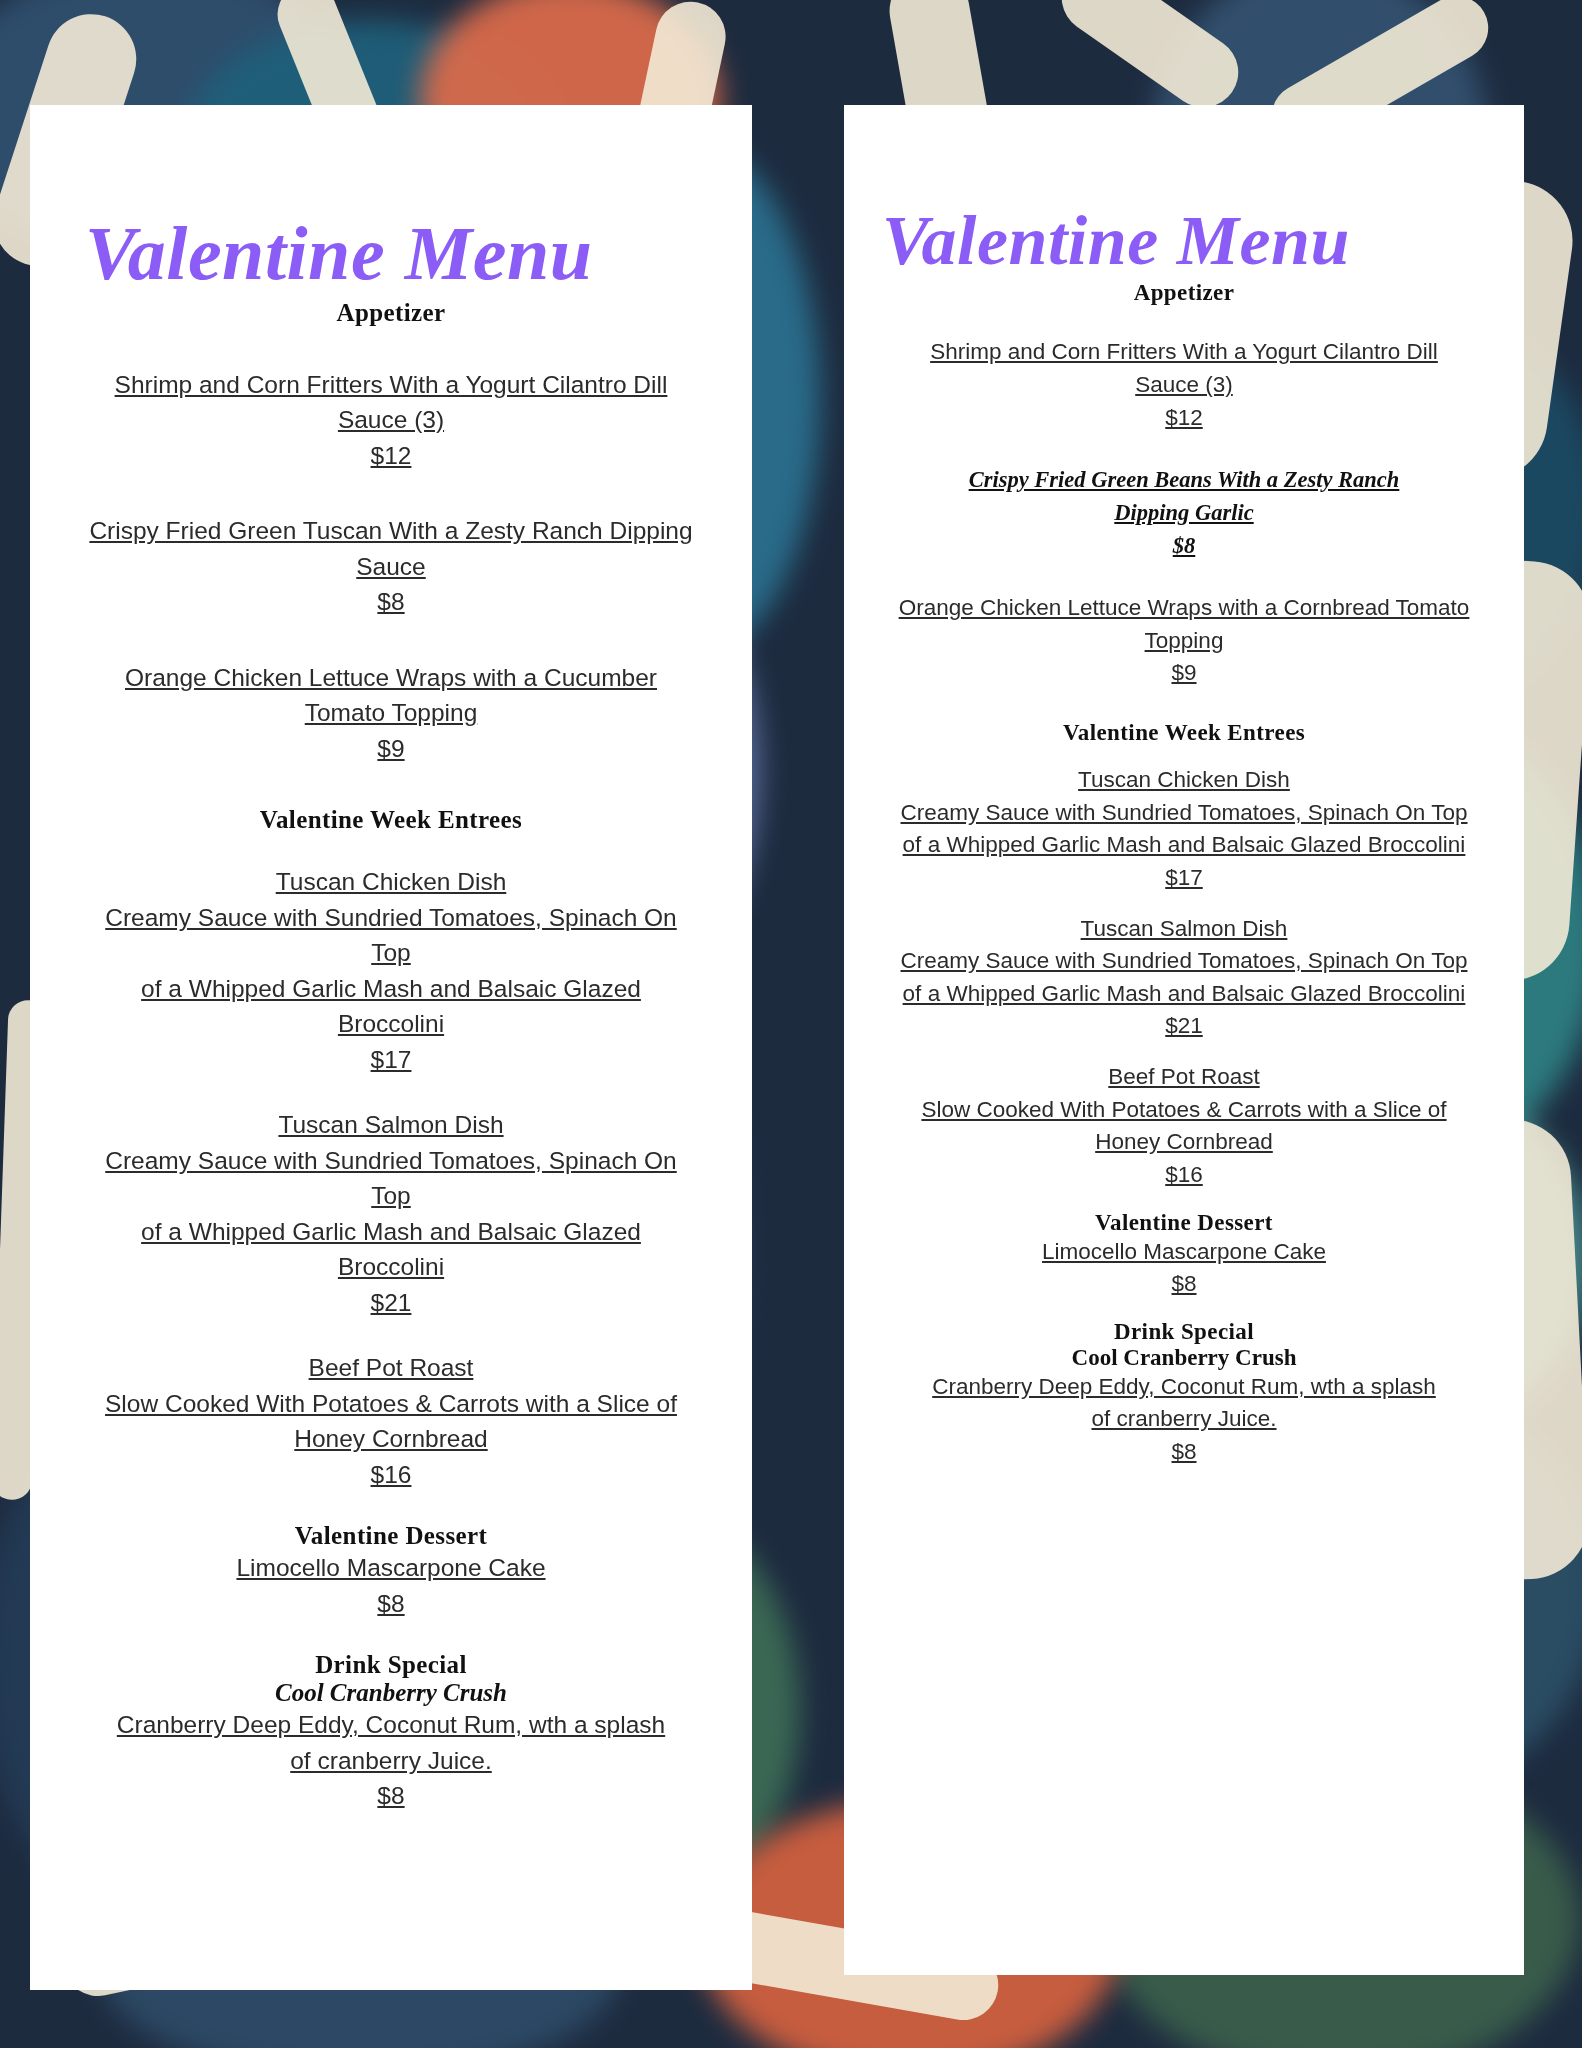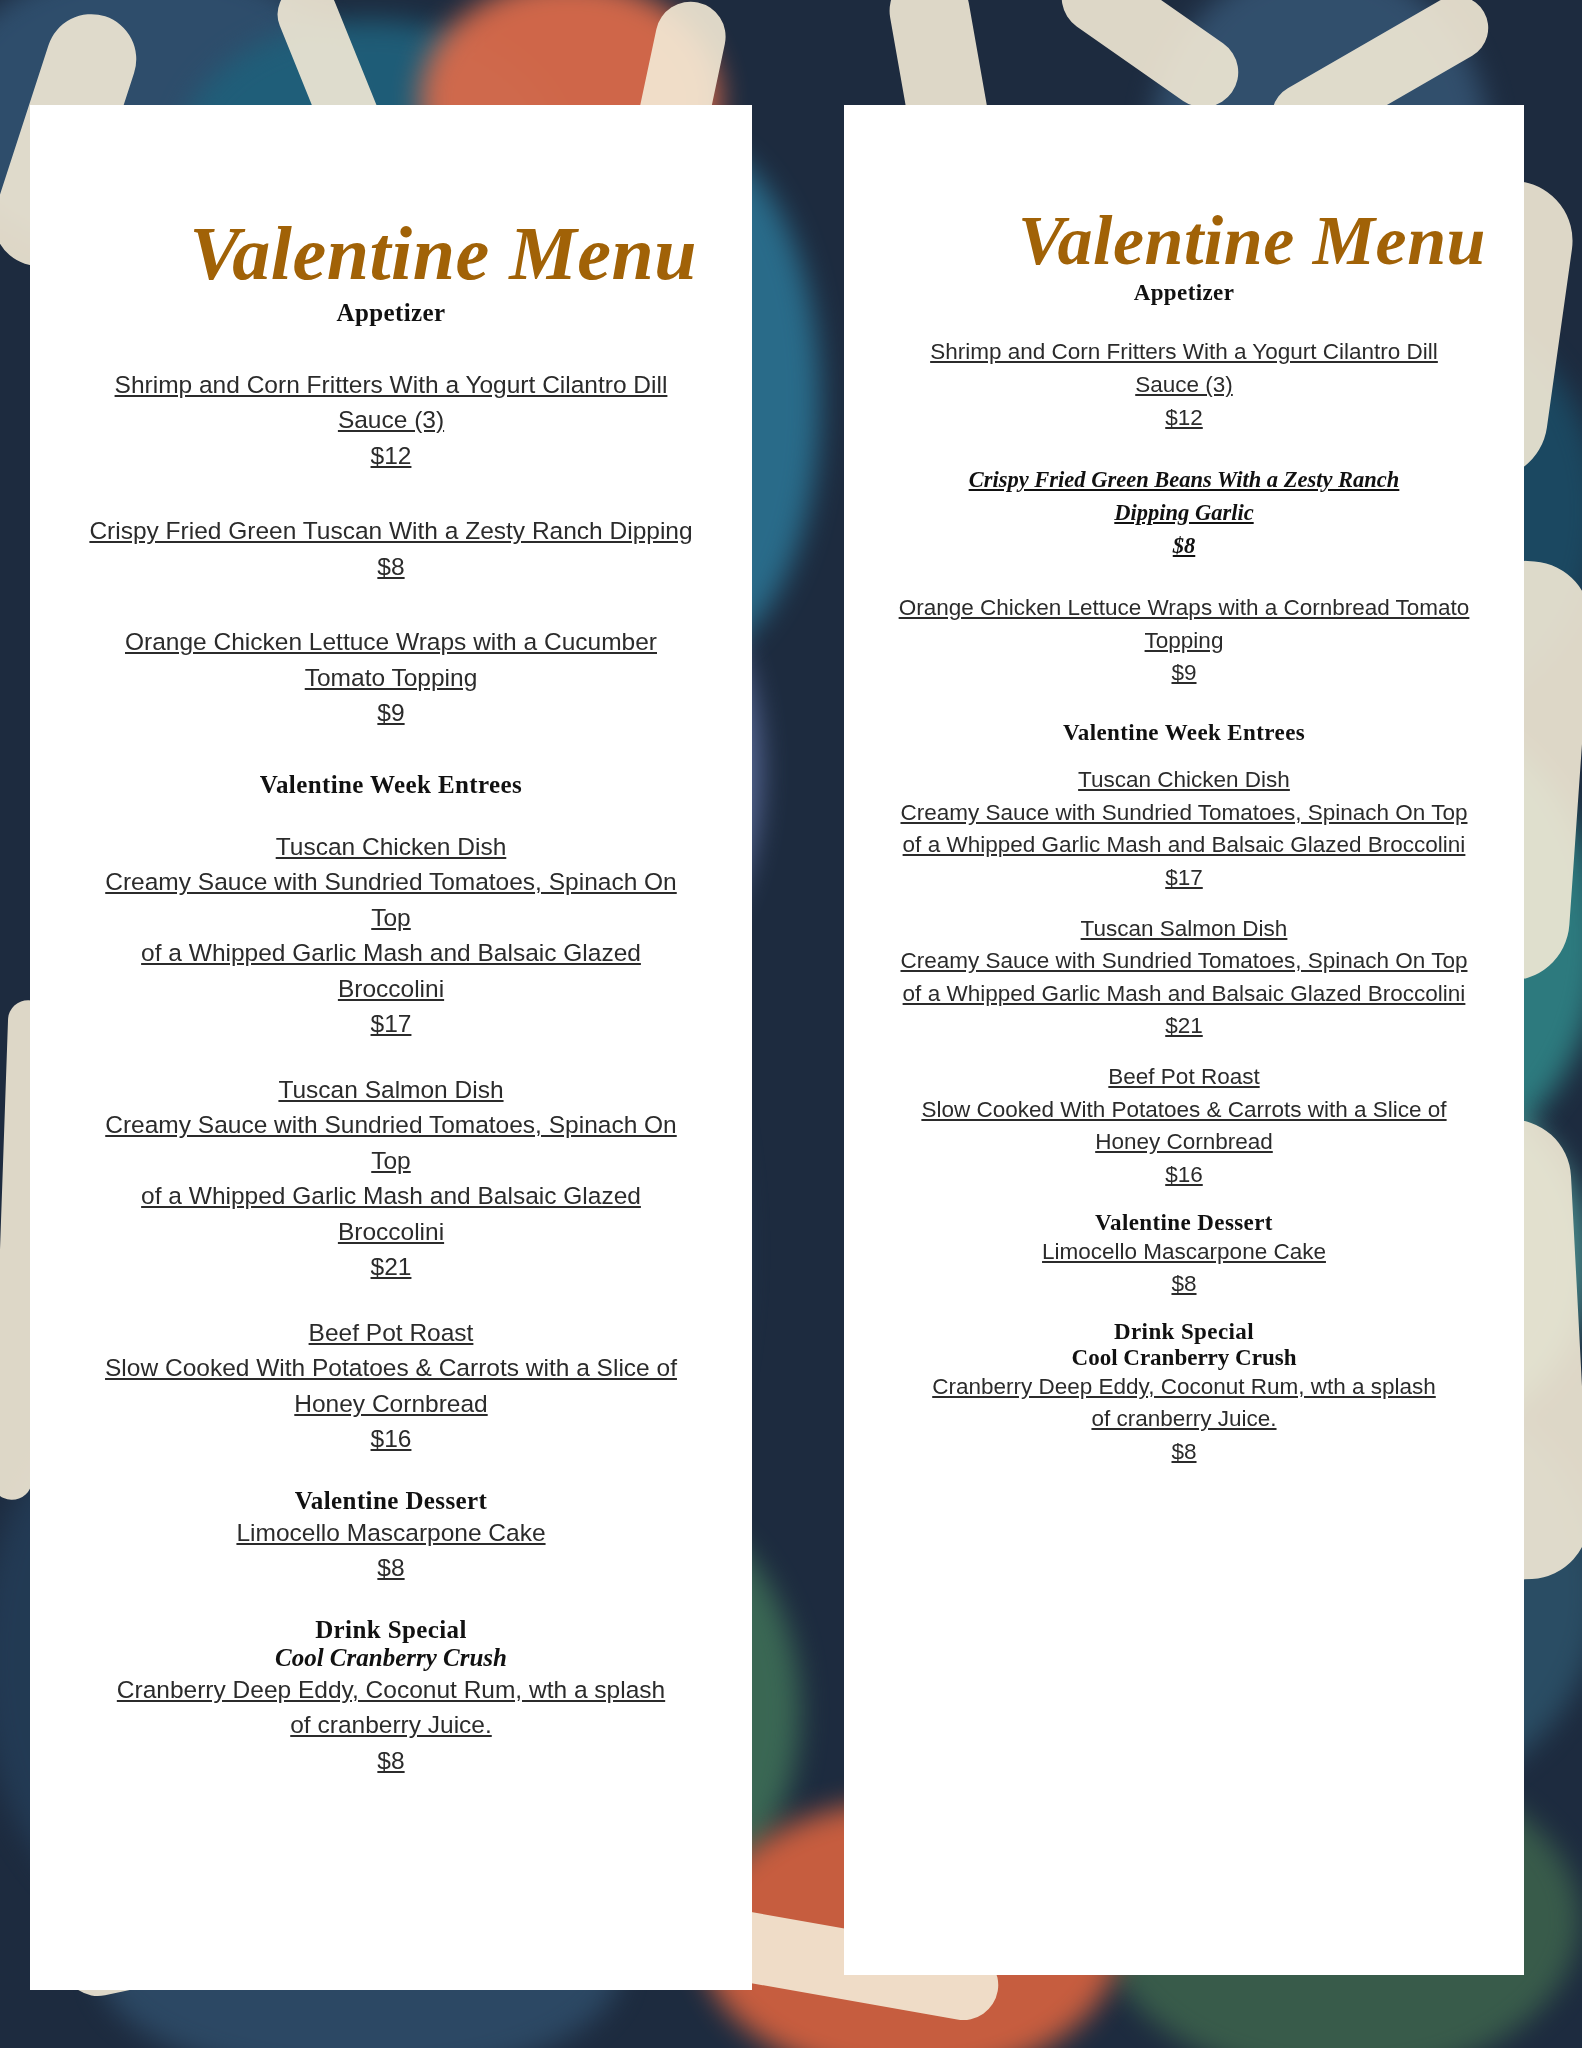--- a/index.html
+++ b/index.html
@@ -63,25 +63,25 @@
     padding: 110px 55px 0 55px;
   }
   .card.right {
     width: 680px;
     height: 1870px;
     margin-right: 28px;
     padding: 100px 38px 0 38px;
   }
 
   .menu-title {
-    color: #a16207;
+    color: #8b5cf6;
     font-family: "Liberation Serif", serif;
     font-style: italic;
     font-weight: 700;
-    text-align: right;
+    text-align: left;
     line-height: 1.02;
     letter-spacing: .5px;
   }
   .card.left .menu-title { font-size: 76px; margin: 0 0 6px 0; }
   .card.right .menu-title { font-size: 70px; margin: 0 0 4px 0; }
 
   .section-head {
     font-family: "Liberation Serif", serif;
     font-weight: 700;
     color: #111111;
@@ -188,20 +188,21 @@
 
       <div class="item">
         <span class="line">Shrimp and Corn Fritters With a Yogurt Cilantro Dill</span>
         <span class="line">Sauce (3)</span>
         <span class="line">$12</span>
       </div>
       <div class="gap-lg"></div>
 
       <div class="item">
         <span class="line">Crispy Fried Green Tuscan With a Zesty Ranch Dipping</span>
+        <span class="line">Sauce</span>
         <span class="line">$8</span>
       </div>
       <div class="gap-lg"></div>
 
       <div class="item">
         <span class="line">Orange Chicken Lettuce Wraps with a Cucumber</span>
         <span class="line">Tomato Topping</span>
         <span class="line">$9</span>
       </div>
       <div class="gap-lg"></div>

